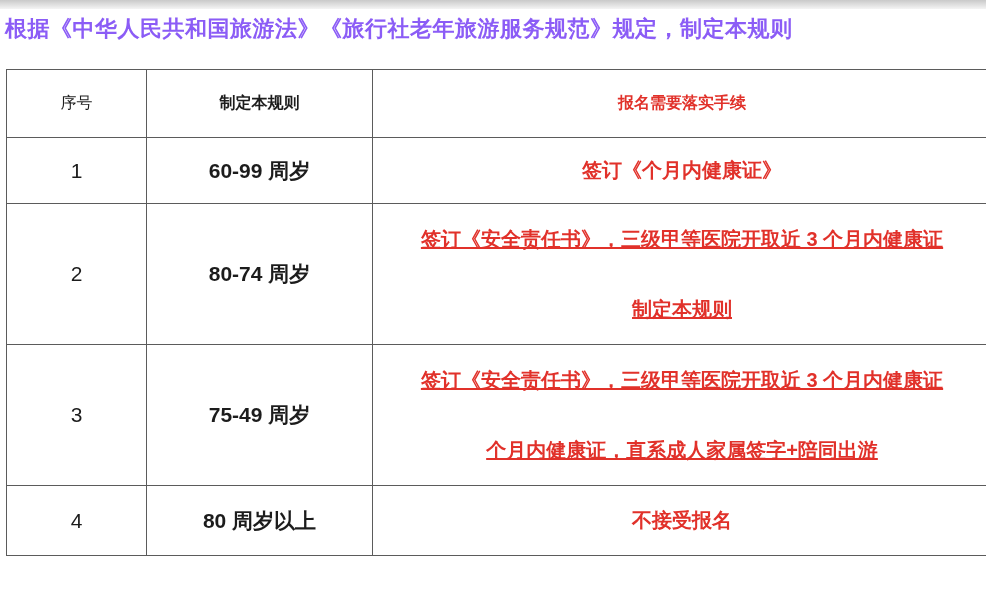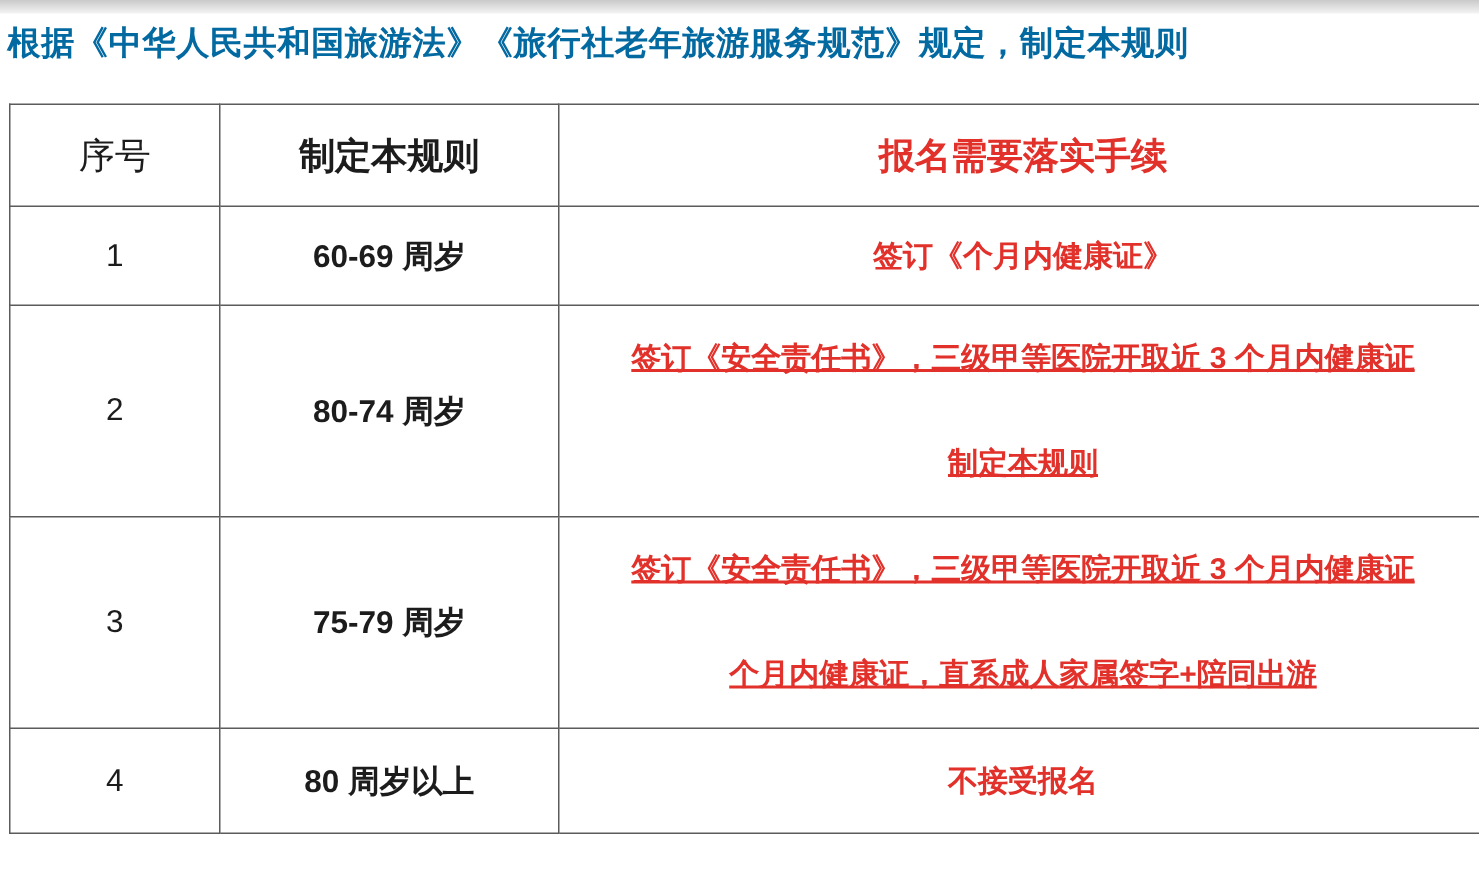--- a/index.html
+++ b/index.html
@@ -25,21 +25,21 @@
   }
   .title {
     position: absolute;
     top: 14px;
     left: 5px;
     margin: 0;
     width: 976px;
     font-size: 22px;
     font-weight: bold;
     letter-spacing: 0.5px;
-    color: #0369a1;
+    color: #8b5cf6;
     white-space: nowrap;
   }
   table.rules-table {
     position: absolute;
     top: 69px;
     left: 6px;
     width: 970px;
     border-collapse: collapse;
     table-layout: fixed;
   }
@@ -54,21 +54,21 @@
   .col-age    { width: 217px; }
   .col-proc   { width: 610px; }
 
   tr.header-row { height: 68px; }
   tr.row-1 { height: 66px; }
   tr.row-2 { height: 140px; }
   tr.row-3 { height: 139px; }
   tr.row-4 { height: 70px; }
 
   .header-row th {
-    font-size: 24px;
+    font-size: 16px;
     font-weight: normal;
   }
   .header-row th.col-age {
     font-weight: bold;
   }
   .header-row th.col-proc {
     font-weight: bold;
   }
   .cell-index {
     font-size: 21px;
@@ -105,36 +105,36 @@
     <thead>
       <tr class="header-row">
         <th class="col-index">序号</th>
         <th class="col-age">制定本规则</th>
         <th class="col-proc red-text">报名需要落实手续</th>
       </tr>
     </thead>
     <tbody>
       <tr class="row-1">
         <td class="cell-index">1</td>
-        <td class="cell-age">60-69 周岁</td>
+        <td class="cell-age">60-99 周岁</td>
         <td class="cell-proc red-text">
           <div class="proc-single">签订《个月内健康证》</div>
         </td>
       </tr>
       <tr class="row-2">
         <td class="cell-index">2</td>
         <td class="cell-age">80-74 周岁</td>
         <td class="cell-proc red-text">
           <div class="proc-line">签订《安全责任书》，三级甲等医院开取近 3 个月内健康证</div>
           <div class="proc-line">制定本规则</div>
         </td>
       </tr>
       <tr class="row-3">
         <td class="cell-index">3</td>
-        <td class="cell-age">75-79 周岁</td>
+        <td class="cell-age">75-49 周岁</td>
         <td class="cell-proc red-text">
           <div class="proc-line">签订《安全责任书》，三级甲等医院开取近 3 个月内健康证</div>
           <div class="proc-line">个月内健康证，直系成人家属签字+陪同出游</div>
         </td>
       </tr>
       <tr class="row-4">
         <td class="cell-index">4</td>
         <td class="cell-age">80 周岁以上</td>
         <td class="cell-proc red-text">
           <div class="proc-single">不接受报名</div>

